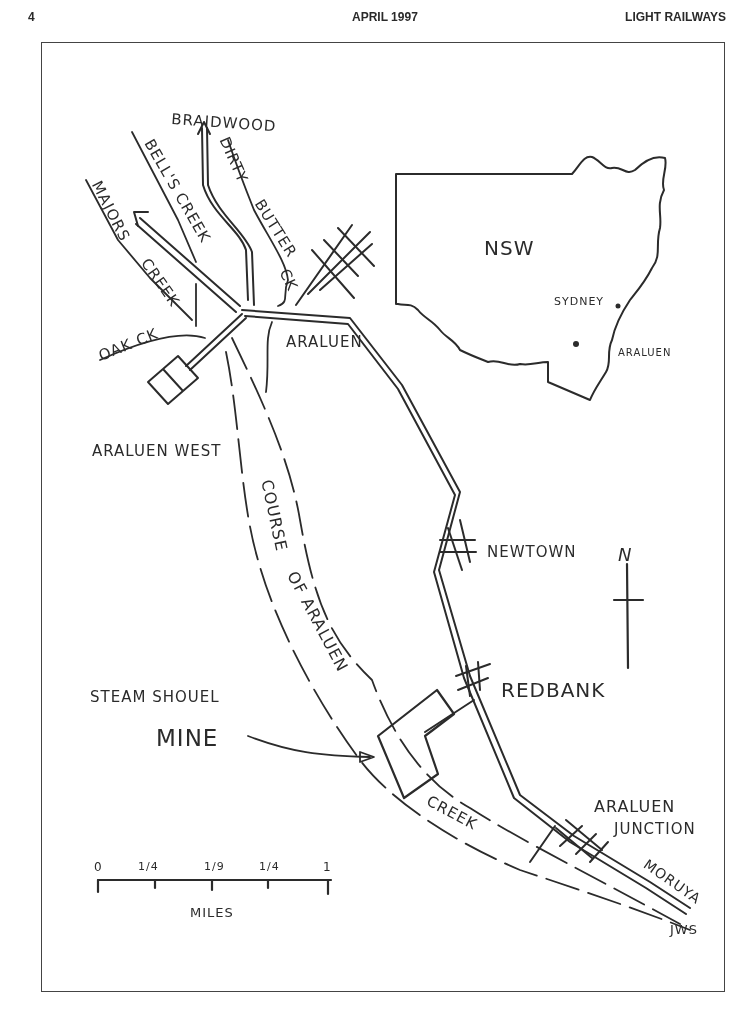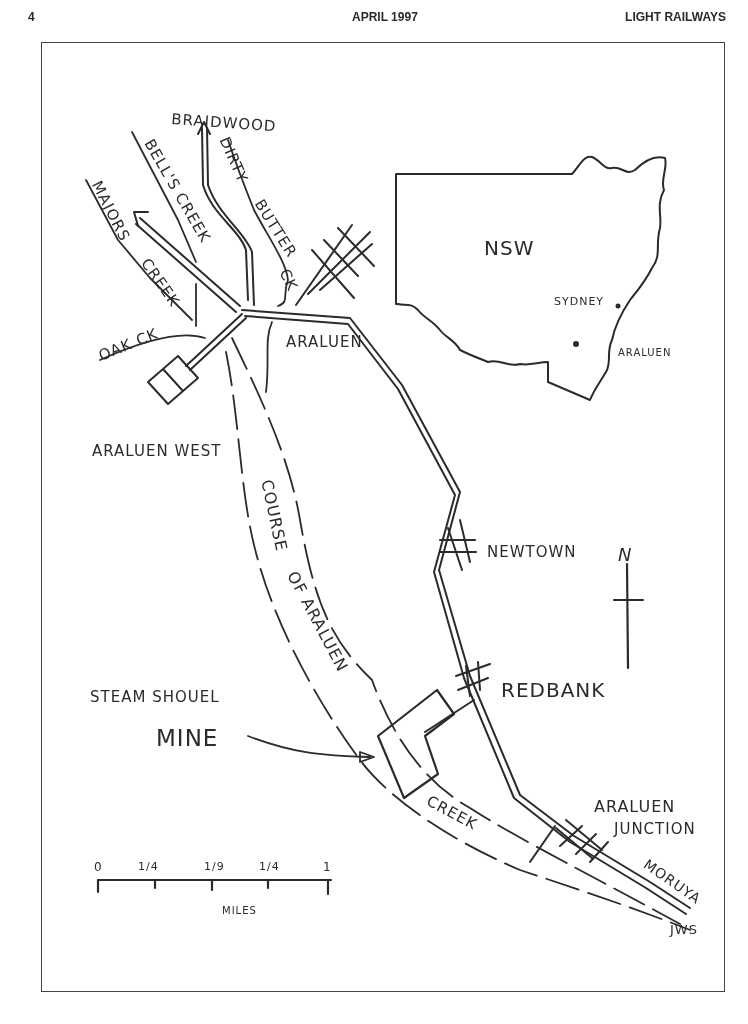--- a/index.html
+++ b/index.html
@@ -138,13 +138,13 @@
 <div class="lbl" style="left:554px;top:295px;font-size:11px;">SYDNEY</div>
 <div class="lbl" style="left:618px;top:347px;font-size:10px;">ARALUEN</div>
 
 <div class="lbl" style="left:618px;top:544px;font-size:18px;font-style:italic;">N</div>
 
 <div class="lbl" style="left:94px;top:860px;font-size:12px;">0</div>
 <div class="lbl" style="left:138px;top:860px;font-size:11px;">1/4</div>
 <div class="lbl" style="left:204px;top:860px;font-size:11px;">1/9</div>
 <div class="lbl" style="left:259px;top:860px;font-size:11px;">1/4</div>
 <div class="lbl" style="left:323px;top:860px;font-size:12px;">1</div>
-<div class="lbl" style="left:190px;top:905px;font-size:10px;margin-left:32px;">MILES</div>
+<div class="lbl" style="left:190px;top:905px;font-size:13px;">MILES</div>
 
 </body></html>

